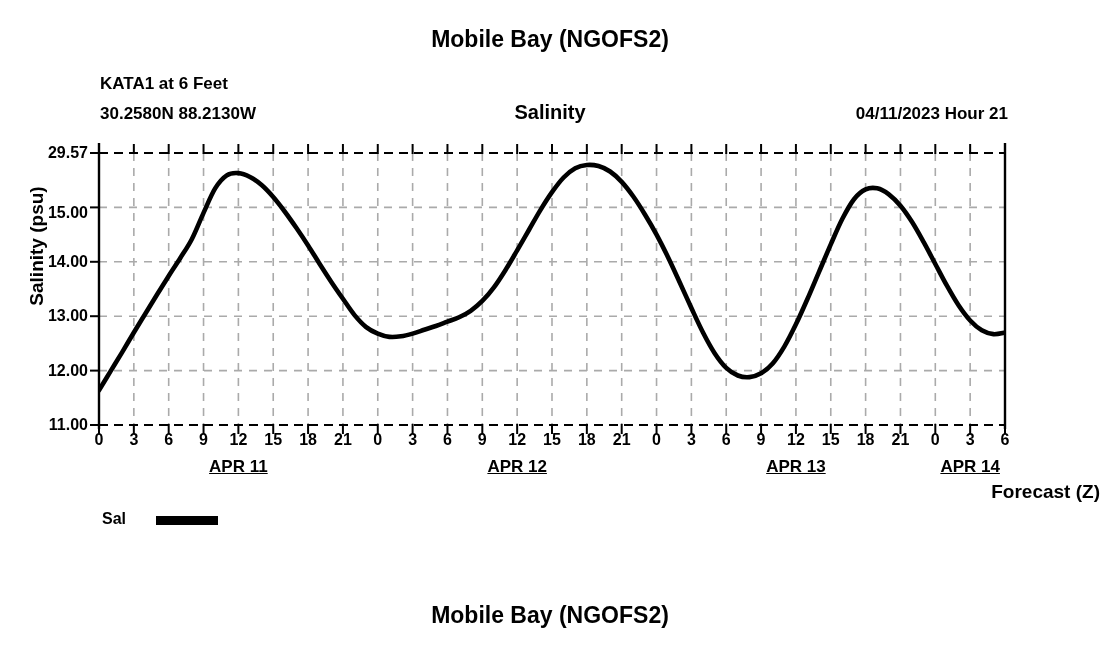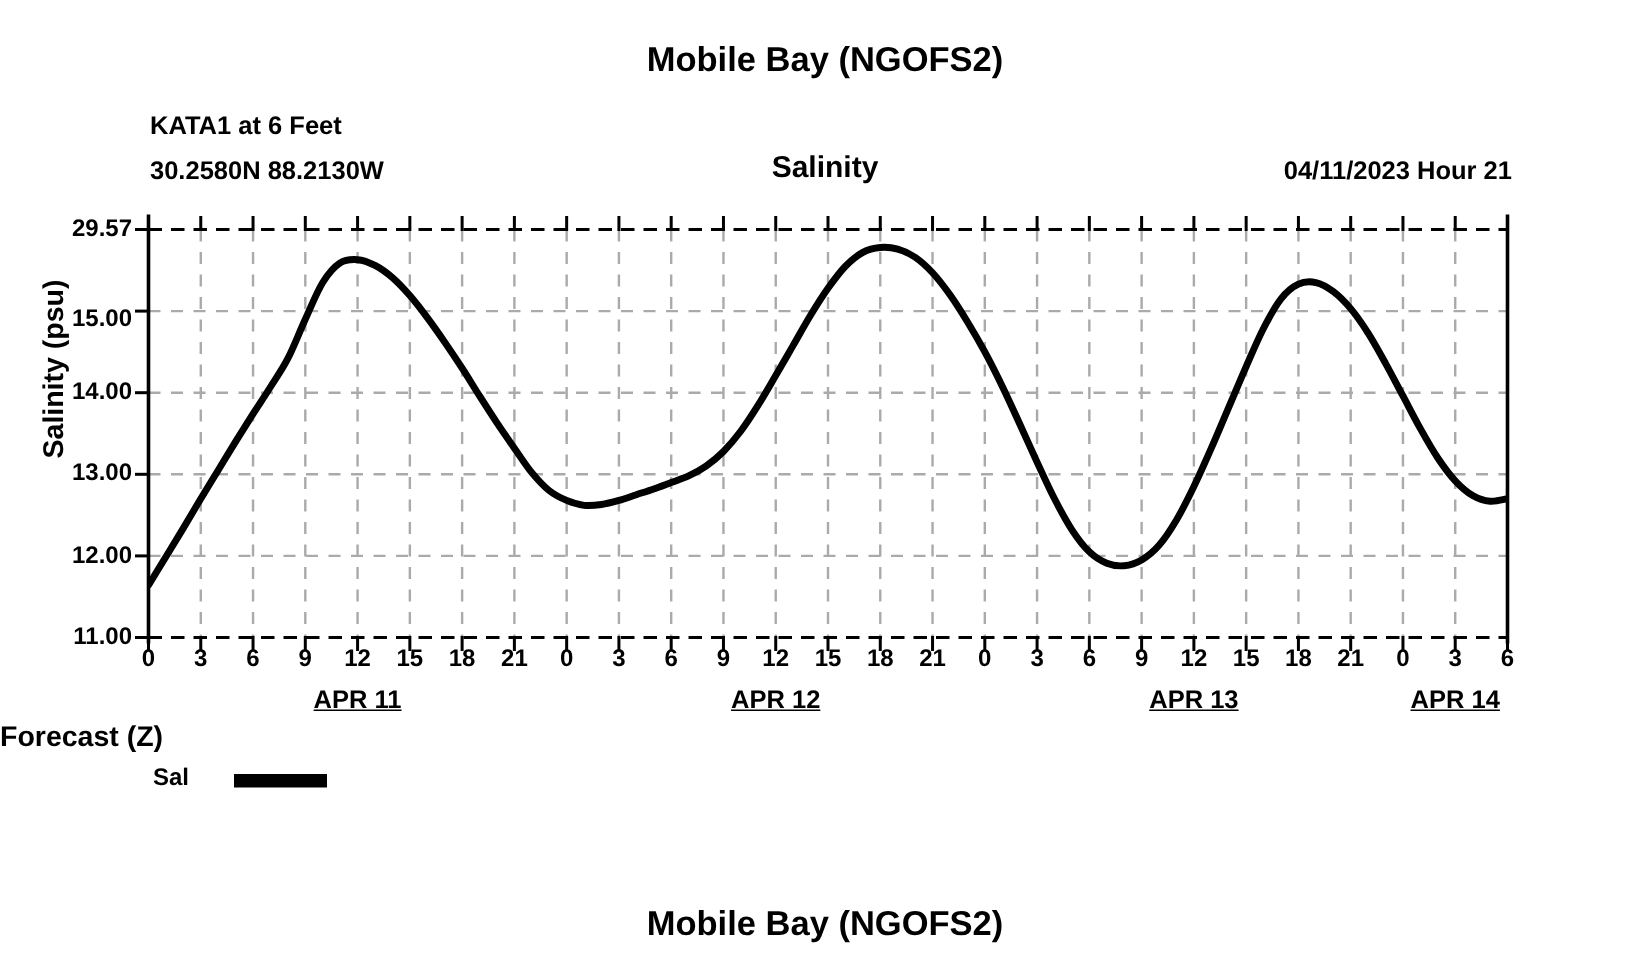--- a/index.html
+++ b/index.html
@@ -50,21 +50,21 @@
     text-align: center;
     font-size: 19px;
     font-weight: bold;
     transform: rotate(-90deg);
     transform-origin: center center;
   }
   #xlabel {
     left: 0;
     width: 1100px;
     top: 481px;
-    text-align: left;
+    text-align: right;
     font-size: 19px;
     font-weight: bold;
   }
 
   .ytick-label {
     right: 1012px;
     font-size: 16px;
     font-weight: bold;
     text-align: right;
     white-space: nowrap;

